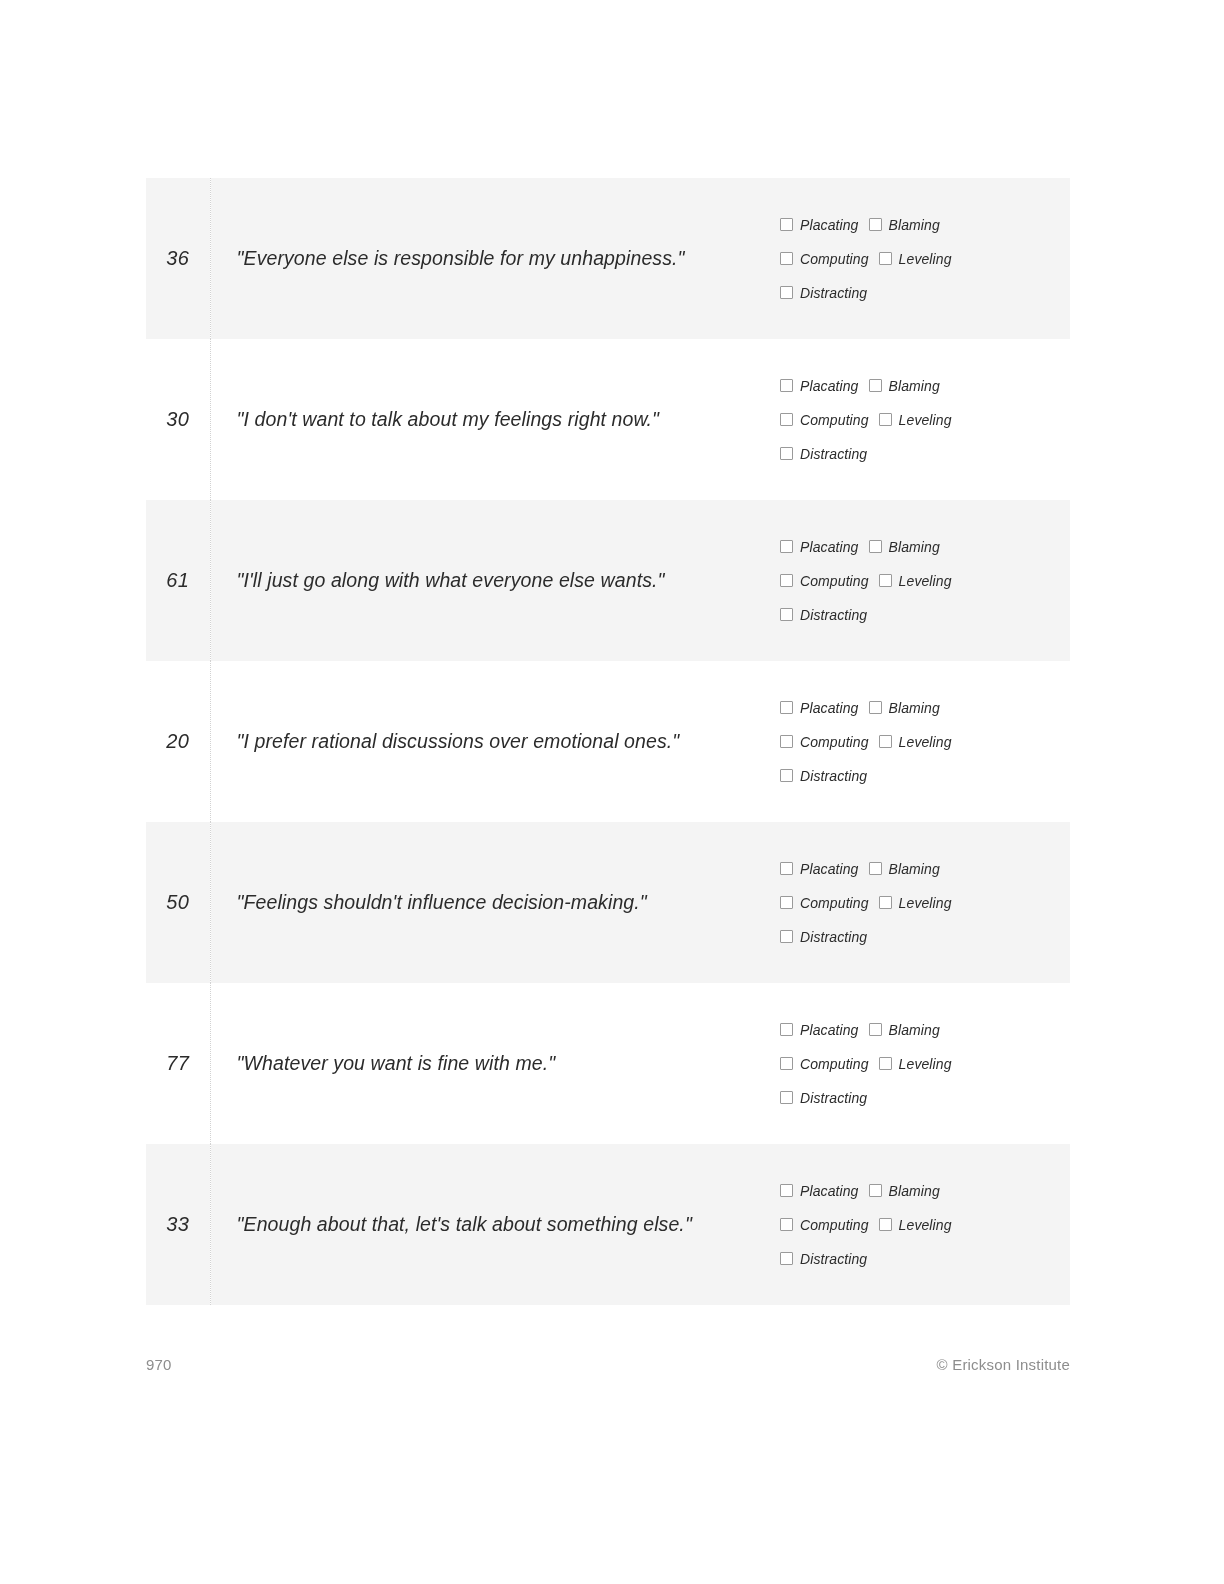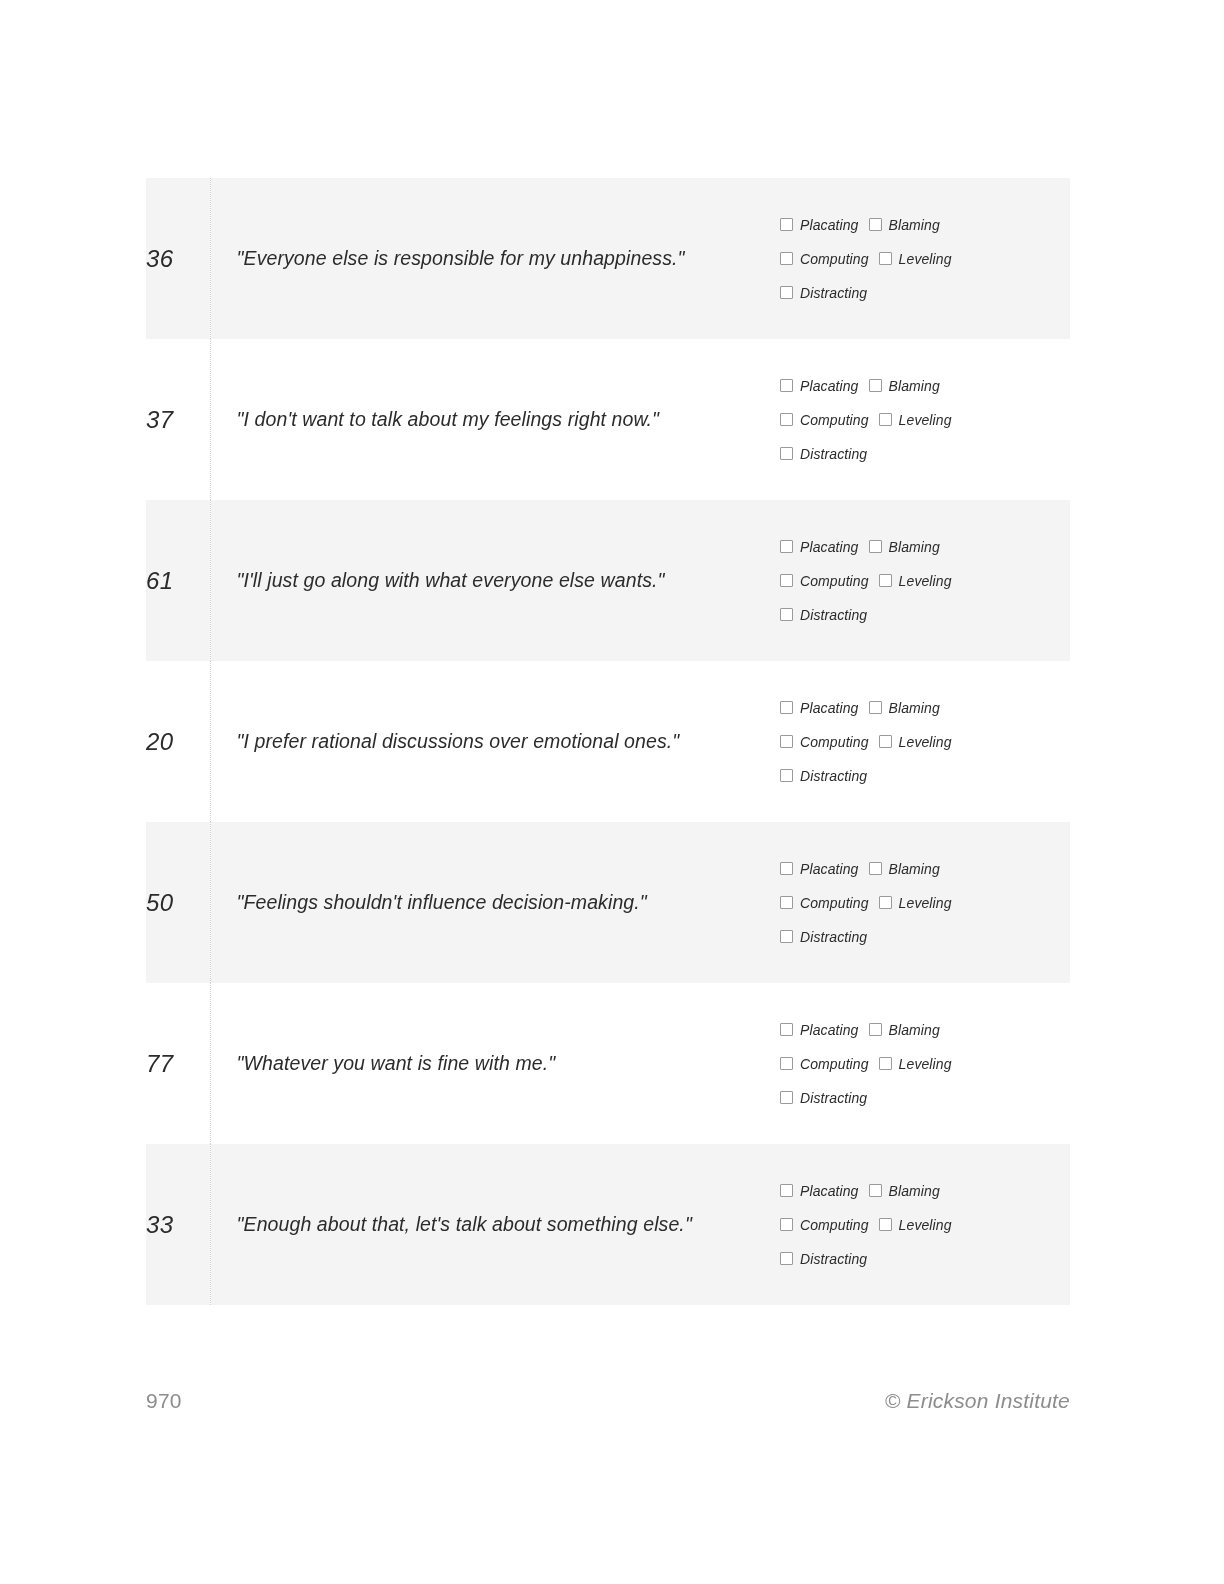--- a/index.html
+++ b/index.html
@@ -45,22 +45,23 @@
   .cell {
     padding: 0;
     vertical-align: middle;
     height: 161px;
     box-sizing: border-box;
   }
 
   
   .col-num {
     width: 64px;
+    text-align: center;
     font-style: italic;
-    font-size: 24px;
+    font-size: 20px;
     color: #2b2b2b;
     letter-spacing: 0.3px;
   }
 
   
   .col-stmt {
     width: 570px;
     border-left: 1px dotted #d2d2d2;
     padding-left: 26px;
     padding-right: 18px;
@@ -110,64 +111,63 @@
     font-style: italic;
     font-size: 14px;
     color: #2b2b2b;
     letter-spacing: 0.1px;
   }
 
   
   .footer {
     position: absolute;
     left: 146px;
-    top: 1389px;
+    top: 1356px;
     width: 924px;
     height: 26px;
-    font-size: 21px;
+    font-size: 15px;
     color: #8d8d8d;
     letter-spacing: 0.2px;
   }
   .footer-left {
     position: absolute;
     left: 0;
     top: 0;
   }
   .footer-center {
     position: absolute;
     left: 0;
     top: 0;
     width: 924px;
     text-align: center;
   }
   .footer-right {
     position: absolute;
     right: 0;
     top: 0;
     text-align: right;
-    font-style: italic;
   }
 </style>
 </head>
 <body>
 
 <div class="page">
 
   <table class="worksheet">
     <tbody>
 
     <tr class="wrow shaded">
           <td class="cell col-num">36</td>
           <td class="cell col-stmt">"Everyone else is responsible for my unhappiness."</td>
           <td class="cell col-opts">
             <div class="opts"><label class="opt"><span class="checkbox"></span><span class="opt-label">Placating</span></label><label class="opt"><span class="checkbox"></span><span class="opt-label">Blaming</span></label><label class="opt"><span class="checkbox"></span><span class="opt-label">Computing</span></label><label class="opt"><span class="checkbox"></span><span class="opt-label">Leveling</span></label><label class="opt"><span class="checkbox"></span><span class="opt-label">Distracting</span></label></div>
           </td>
         </tr>
         <tr class="wrow plain">
-          <td class="cell col-num">37</td>
+          <td class="cell col-num">30</td>
           <td class="cell col-stmt">"I don't want to talk about my feelings right now."</td>
           <td class="cell col-opts">
             <div class="opts"><label class="opt"><span class="checkbox"></span><span class="opt-label">Placating</span></label><label class="opt"><span class="checkbox"></span><span class="opt-label">Blaming</span></label><label class="opt"><span class="checkbox"></span><span class="opt-label">Computing</span></label><label class="opt"><span class="checkbox"></span><span class="opt-label">Leveling</span></label><label class="opt"><span class="checkbox"></span><span class="opt-label">Distracting</span></label></div>
           </td>
         </tr>
         <tr class="wrow shaded">
           <td class="cell col-num">61</td>
           <td class="cell col-stmt">"I'll just go along with what everyone else wants."</td>
           <td class="cell col-opts">
             <div class="opts"><label class="opt"><span class="checkbox"></span><span class="opt-label">Placating</span></label><label class="opt"><span class="checkbox"></span><span class="opt-label">Blaming</span></label><label class="opt"><span class="checkbox"></span><span class="opt-label">Computing</span></label><label class="opt"><span class="checkbox"></span><span class="opt-label">Leveling</span></label><label class="opt"><span class="checkbox"></span><span class="opt-label">Distracting</span></label></div>

